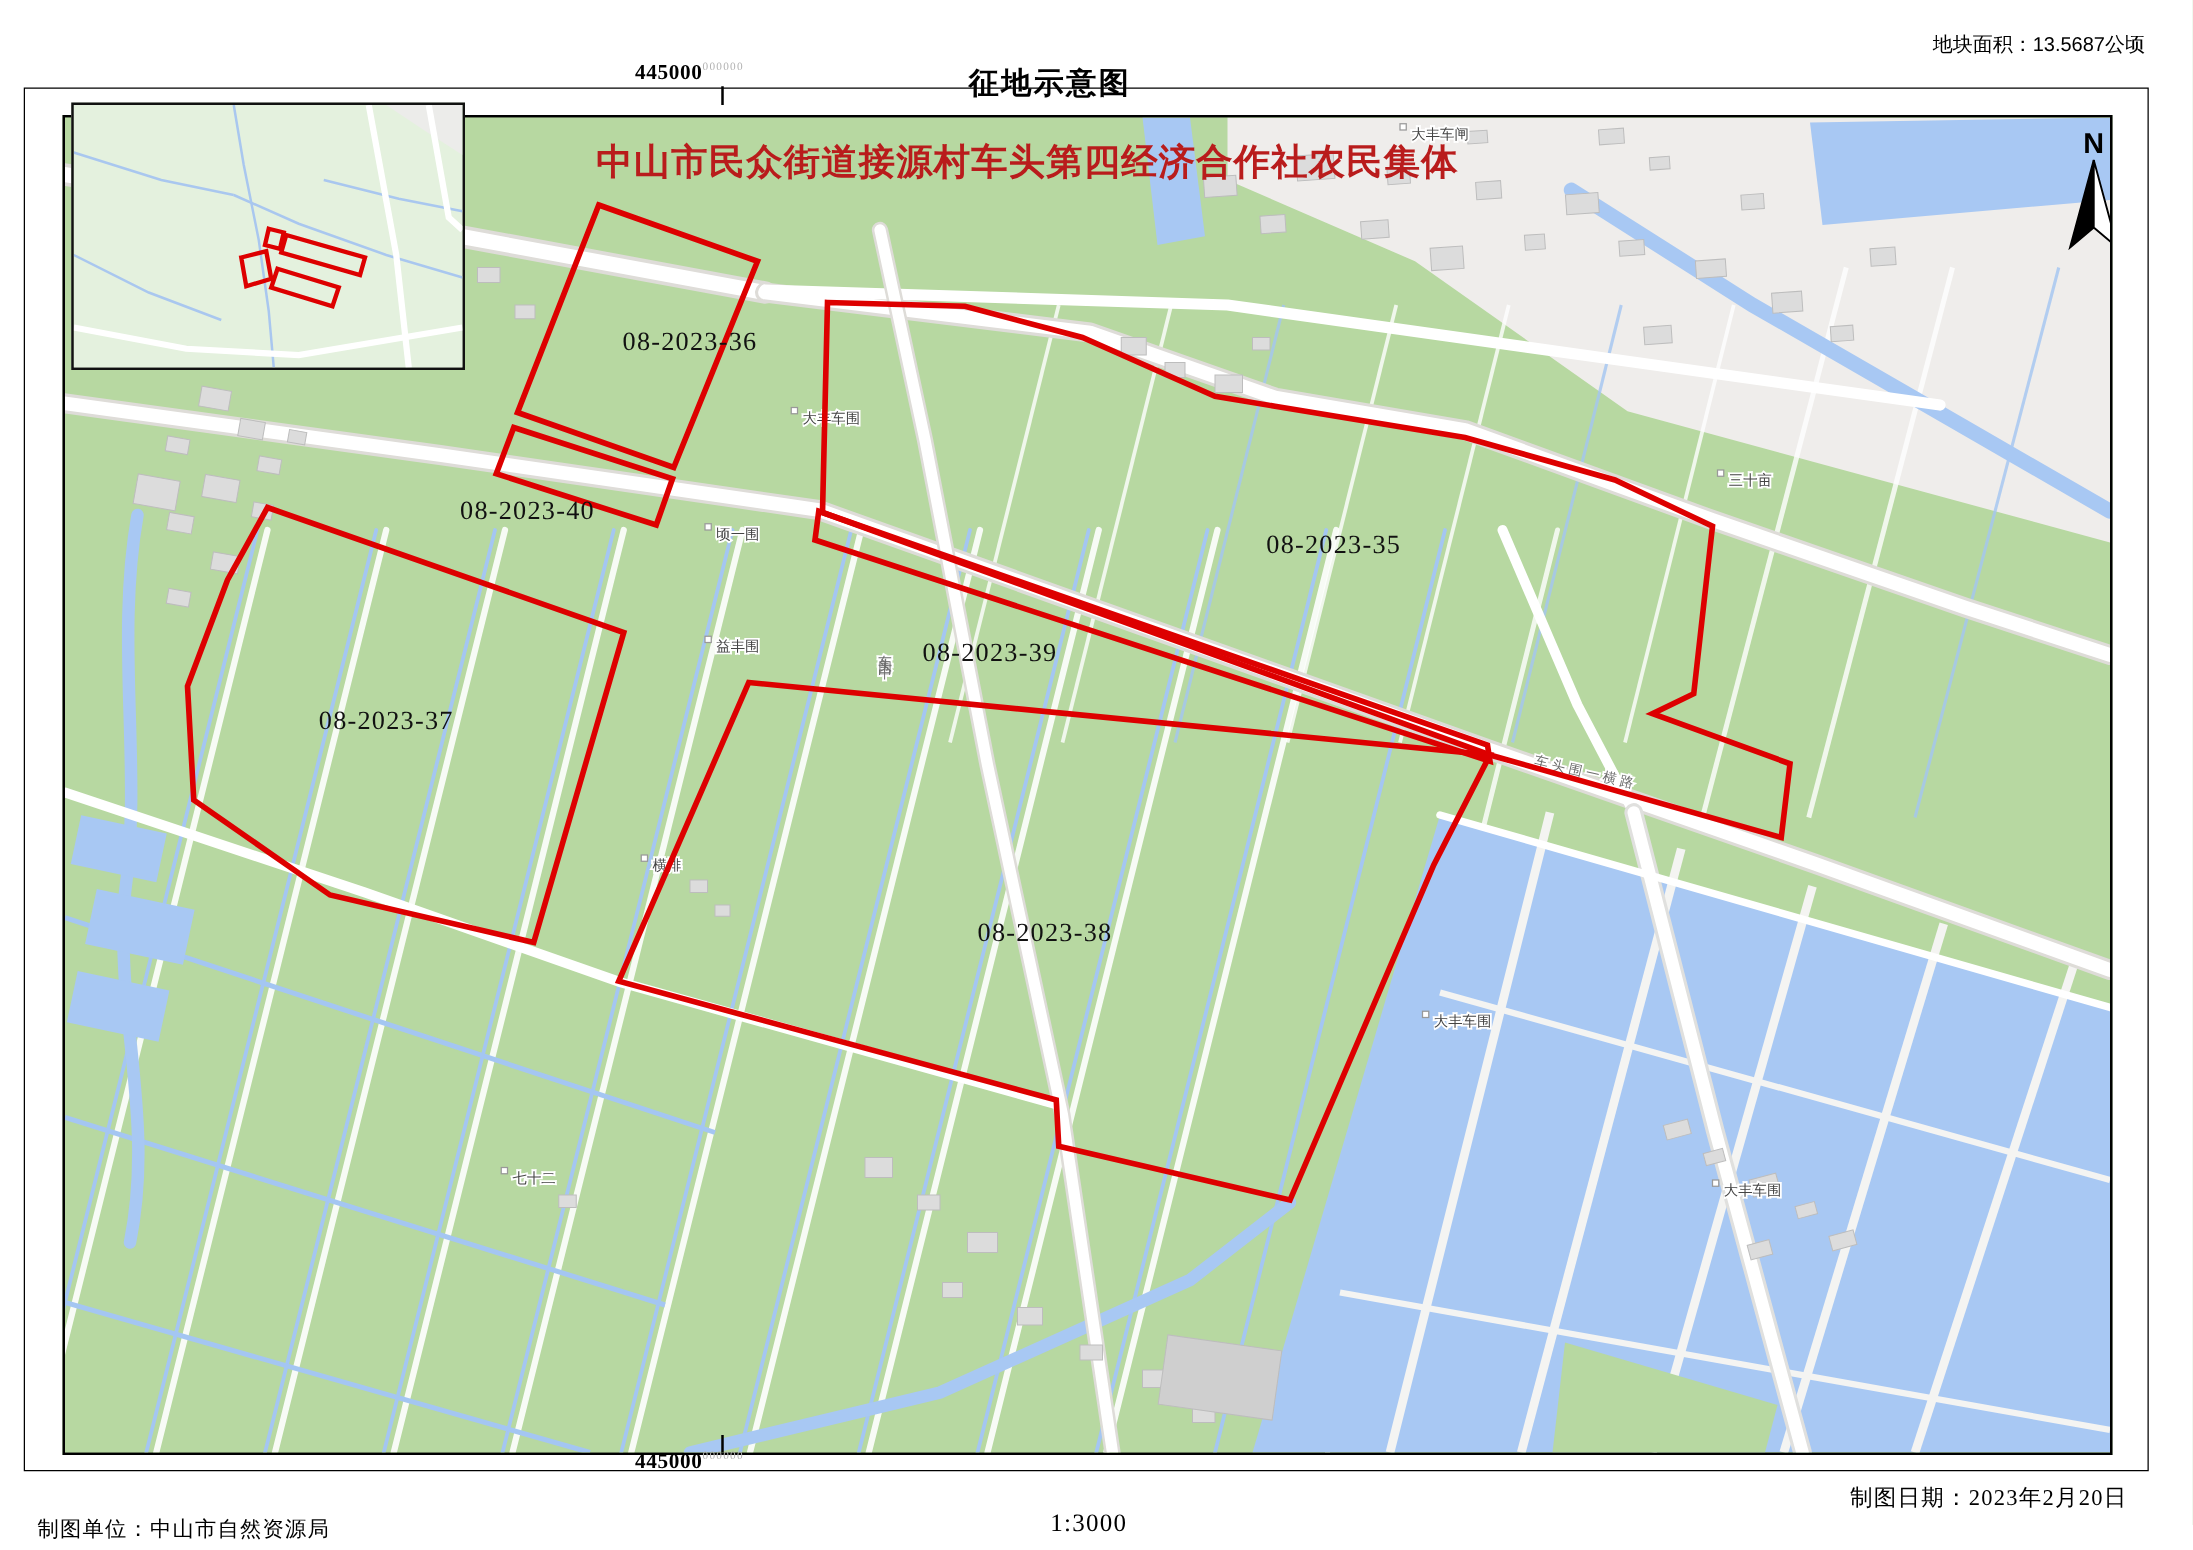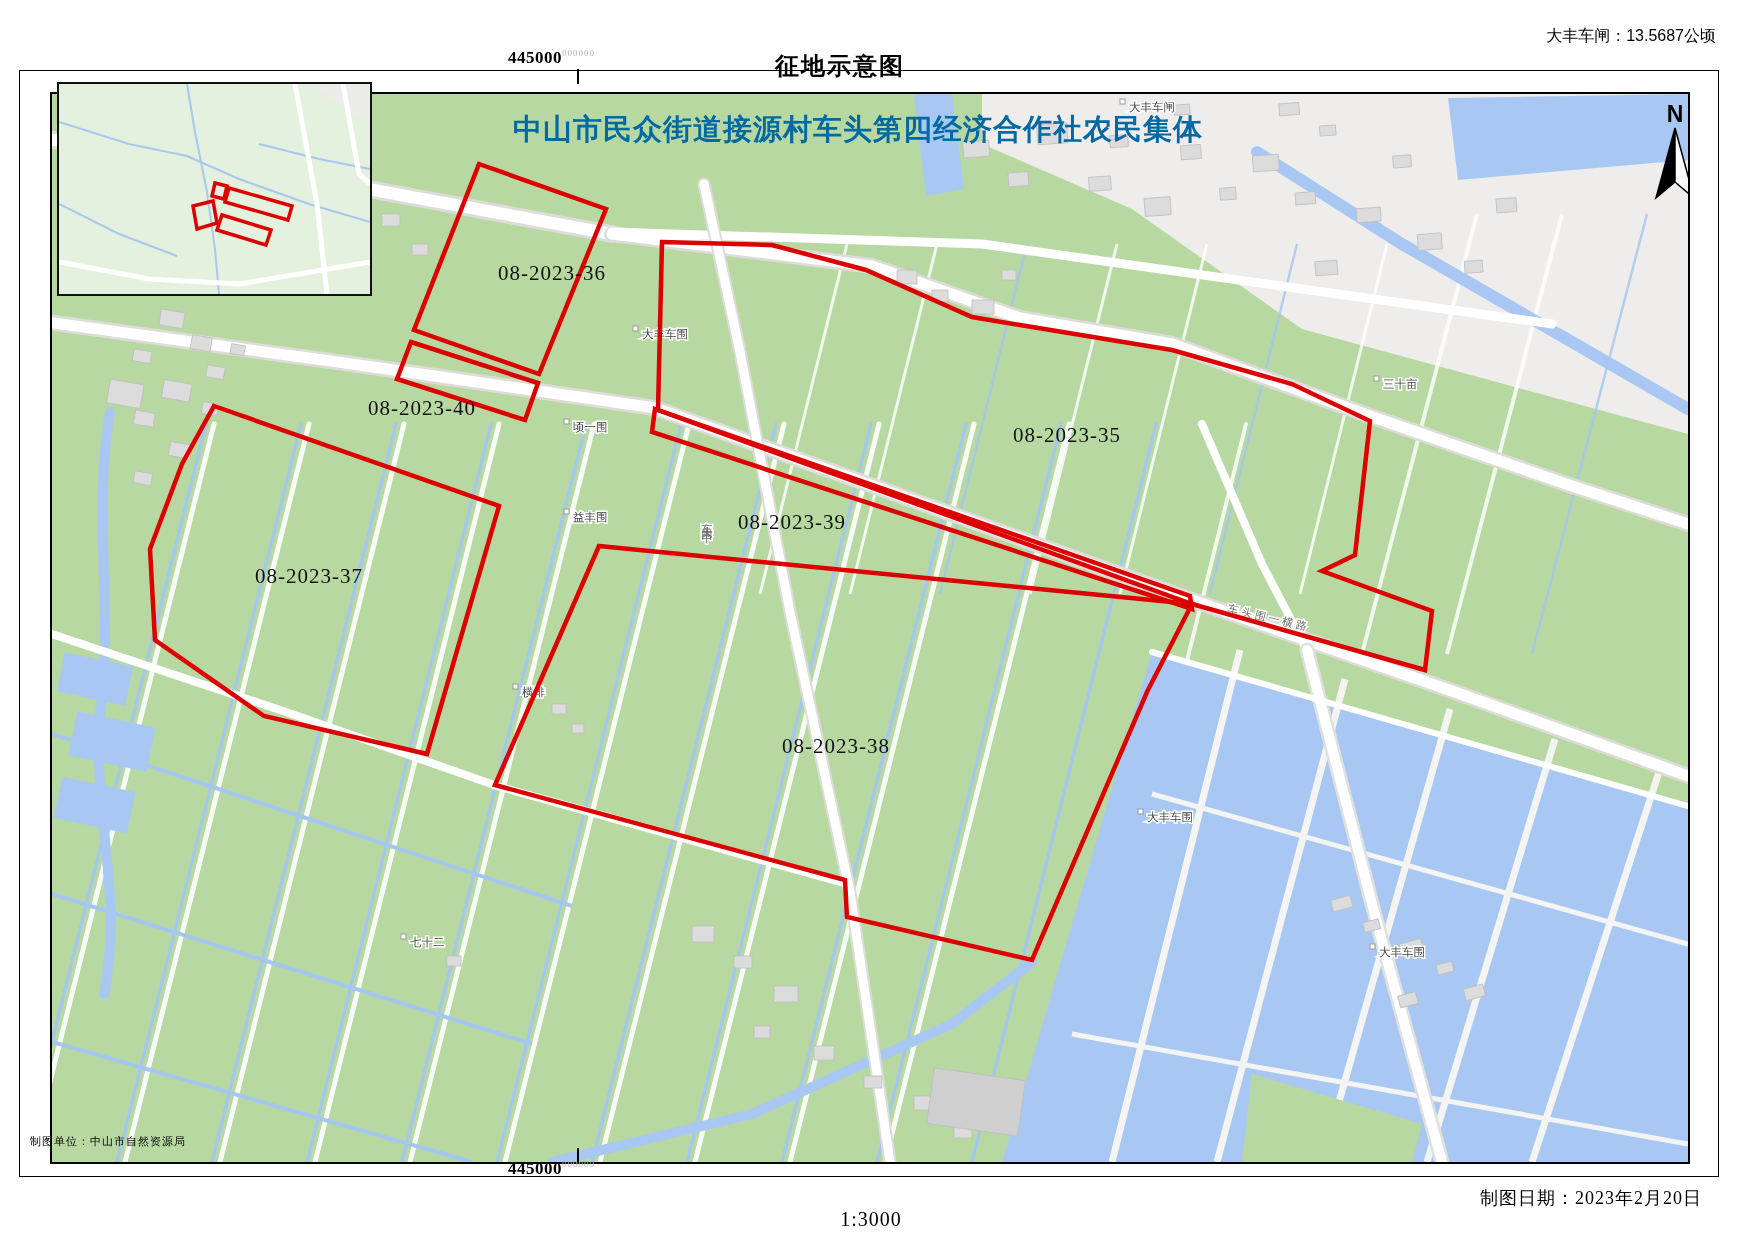--- a/index.html
+++ b/index.html
@@ -15,43 +15,43 @@
             border:2px solid #000;box-sizing:content-box;overflow:hidden;background:#b7d8a1;}
   .map-area svg{display:block;}
   .coord{position:absolute;font-size:17px;font-weight:bold;letter-spacing:0.5px;white-space:nowrap;}
   .coord sup{font-size:9px;font-weight:normal;color:#b3b3b3;letter-spacing:1px;margin-top:33px;}
   .coord-top{left:508px;top:48px;}
   .coord-bottom{left:508px;top:1159px;}
   .tick{position:absolute;left:577px;width:2px;background:#000;}
   .tick-top{top:69px;height:15px;}
   .tick-bottom{top:1148px;height:14px;}
   .collective-title{position:absolute;left:425px;top:16px;font-size:29px;font-weight:bold;
-                    color:#0369a1;letter-spacing:1px;white-space:nowrap;margin-left:36px;}
-  .footer-unit{position:absolute;left:30px;top:1134px;font-size:11px;letter-spacing:1px;}
+                    color:#b91c1c;letter-spacing:1px;white-space:nowrap;}
+  .footer-unit{position:absolute;left:30px;top:1212px;font-size:17px;letter-spacing:1px;}
   .footer-scale{position:absolute;left:871px;top:1208px;transform:translateX(-50%);
                 font-size:20px;letter-spacing:1px;}
   .footer-date{position:absolute;right:52px;top:1186px;font-size:18px;letter-spacing:1px;}
   .inset{position:absolute;left:57px;top:82px;width:311px;height:210px;border:2px solid #111;
          box-sizing:content-box;background:#e4f1de;overflow:hidden;}
   .parcel-label{font-family:"Liberation Serif","DejaVu Serif",serif;font-size:21px;
                 fill:#111;letter-spacing:1px;}
   .place-label{font-family:"Liberation Sans","DejaVu Sans",sans-serif;font-size:11.5px;
                fill:#444;paint-order:stroke;stroke:#ffffff;stroke-width:3px;}
   .road-label{font-family:"Liberation Sans","DejaVu Sans",sans-serif;font-size:11px;
               fill:#6d6d6d;letter-spacing:3px;paint-order:stroke;stroke:#ffffff;stroke-width:3px;}
   .v-label{writing-mode:vertical-rl;}
   .north-n{font-family:"Liberation Sans","DejaVu Sans",sans-serif;font-size:23px;font-weight:bold;fill:#000;}
 </style>
 </head>
 <body>
 
 <div class="sheet">
 
   <div class="page-title">征地示意图</div>
-  <div class="area-label">大丰车闸：13.5687公顷</div>
+  <div class="area-label">地块面积：13.5687公顷</div>
 
   <div class="neatline"></div>
 
   <div class="coord coord-top"><span>445000</span><sup>000000</sup></div>
   <div class="tick tick-top"></div>
 
   <div class="map-area">
     <svg width="1636" height="1068" viewBox="0 0 1636 1068">
 
       <rect x="0" y="0" width="1636" height="1068" fill="#b7d8a1"></rect>

